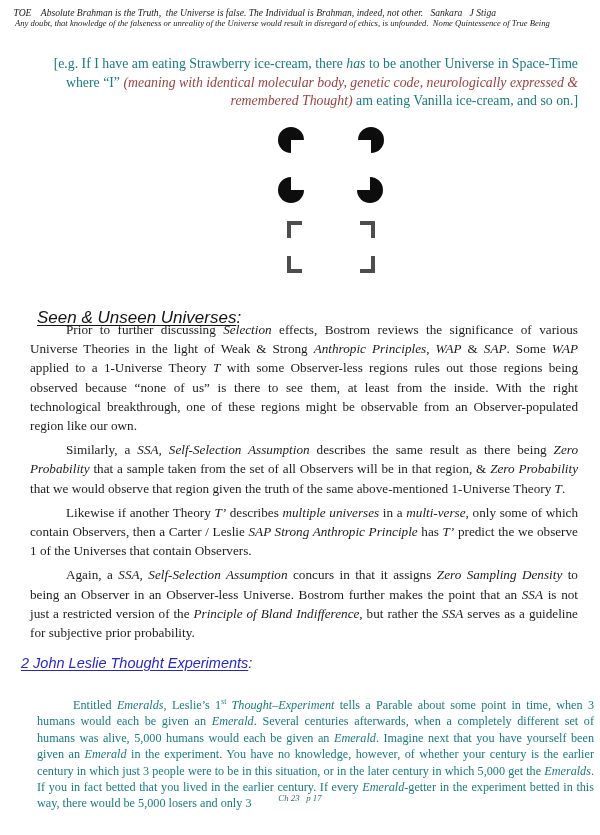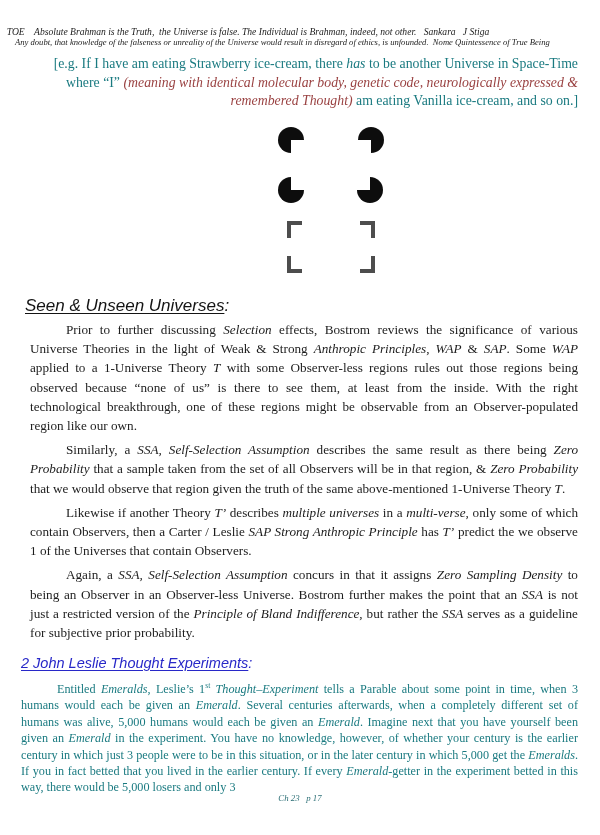--- a/index.html
+++ b/index.html
@@ -2,21 +2,21 @@
 <html><head>
 <meta charset="utf-8">
 <style>
   html,body{margin:0;padding:0;}
   body{
     width:600px;height:835px;background:#ffffff;position:relative;overflow:hidden;
     font-family:"Liberation Serif", serif;color:#1c1c1c;
   }
   .abs{position:absolute;}
   
-  .hdr{left:0;top:26px;width:496px;text-align:center;font-style:italic;}
+  .hdr{left:0;top:7px;width:496px;text-align:right;font-style:italic;}
   .hdr1{font-size:9.6px;line-height:11px;white-space:pre;}
   .hdr2{font-size:8.6px;line-height:10px;white-space:pre;padding-left:15px;}
   
   .note{left:30px;top:55px;width:548px;margin:0;font-size:13.8px;line-height:18.6px;
         color:#1a7a80;text-align:right;}
   
   .figure{left:0;top:125px;width:600px;height:162px;}
   .pac{position:absolute;width:26px;height:26px;border-radius:50%;background:#0d0d0d;}
   .notch{position:absolute;width:14px;height:14px;background:#ffffff;}
   .n-se{left:13px;top:13px;}
@@ -26,31 +26,31 @@
   .pac-tl{left:278px;top:2px;}
   .pac-tr{left:358px;top:2px;}
   .pac-bl{left:278px;top:52px;}
   .pac-br{left:357px;top:52px;}
   .brk{position:absolute;width:15px;height:17px;box-sizing:border-box;}
   .brk-tl{left:287px;top:96px;border-left:4px solid #4d4d4d;border-top:4px solid #4d4d4d;}
   .brk-tr{left:360px;top:96px;border-right:4px solid #4d4d4d;border-top:4px solid #4d4d4d;}
   .brk-bl{left:287px;top:131px;border-left:4px solid #4d4d4d;border-bottom:4px solid #4d4d4d;}
   .brk-br{left:360px;top:131px;border-right:4px solid #4d4d4d;border-bottom:4px solid #4d4d4d;}
   
-  .h1{left:21px;top:292px;margin:4px;font-family:"Liberation Sans", sans-serif;
+  .h1{left:21px;top:292px;margin:16px;font-family:"Liberation Sans", sans-serif;
       font-style:italic;font-weight:normal;font-size:17px;color:#141414;}
   .h2{left:21px;top:655px;margin:0;font-family:"Liberation Sans", sans-serif;
       font-style:italic;font-weight:normal;font-size:14.5px;color:#2828c8;}
   .h-underline{text-decoration:underline;text-underline-offset:2px;}
   
   .body1{left:21px;top:320px;width:557px;}
   .body1 p{margin:0 0 5px 9px;font-size:13.2px;line-height:19.2px;text-align:justify;
            text-indent:36px;}
   
-  .emeralds{left:21px;top:681px;width:557px;margin:0;font-size:12.2px;line-height:16.4px;
+  .emeralds{left:21px;top:681px;width:557px;margin:16px;font-size:12.2px;line-height:16.4px;
             text-align:justify;text-indent:36px;color:#1a7a80;}
   
   .footer{left:0;top:793px;width:600px;text-align:center;font-style:italic;
           font-size:8.8px;color:#2b6e75;white-space:pre;}
   
   .seg-i{font-style:italic;}
   .seg-accent{color:#9a4242;}
   sup{font-size:0.62em;line-height:0;}
 </style>
 </head>

